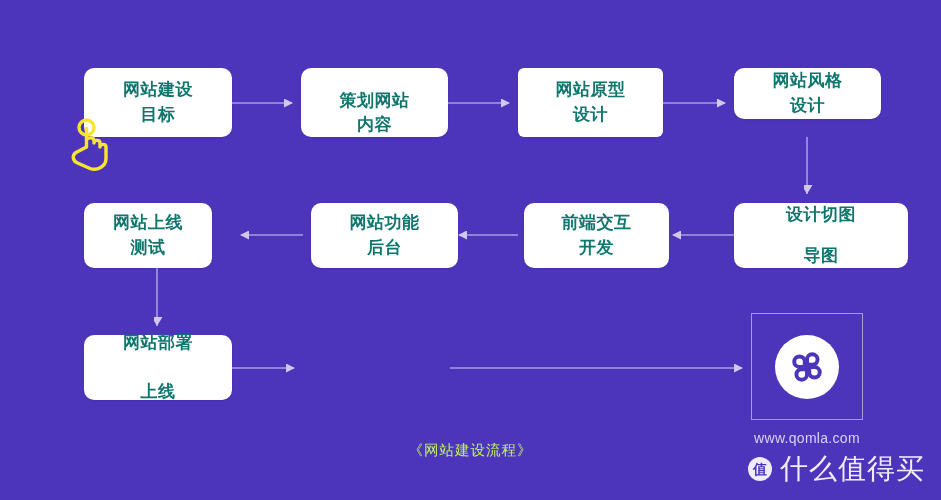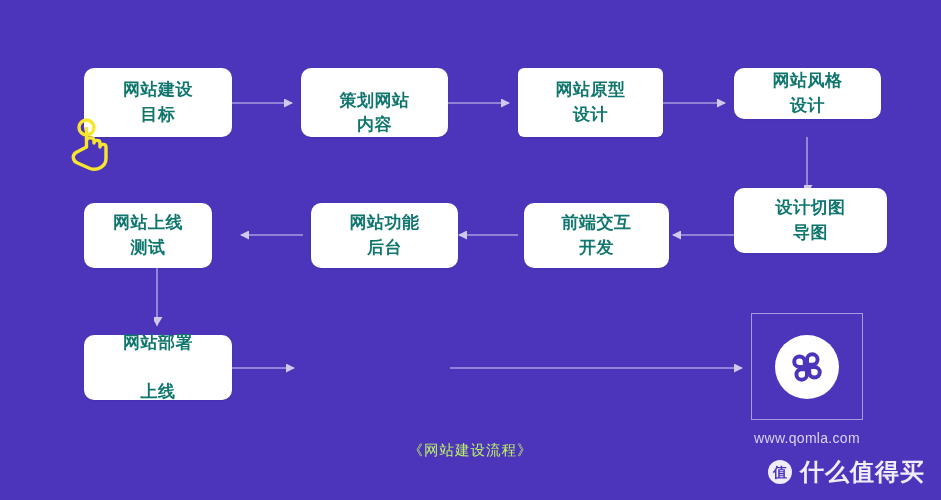--- a/index.html
+++ b/index.html
@@ -99,22 +99,22 @@
     color: #4c35bb;
     font-size: 14px;
     font-weight: 700;
     display: flex;
     align-items: center;
     justify-content: center;
     line-height: 1;
   }
   .wm-text {
     color: #efecfb;
-    font-size: 24px;
-    font-weight: 700;
+    font-size: 28px;
+    font-weight: 400;
     letter-spacing: 1px;
   }
   .tap-cursor {
     position: absolute;
     left: 66px;
     top: 116px;
     width: 52px;
     height: 56px;
   }
 </style>
@@ -163,21 +163,21 @@
     <span>内容</span>
   </div>
   <div class="node" style="left:518px;top:68px;width:145px;height:69px;border-radius:6px;">
     <span>网站原型</span>
     <span>设计</span>
   </div>
   <div class="node" style="left:734px;top:68px;width:147px;height:51px;">
     <span>网站风格</span>
     <span>设计</span>
   </div>
-  <div class="node" style="left:734px;top:188px;width:153px;height:65px;">
+  <div class="node" style="left:734px;top:203px;width:174px;height:65px;justify-content:space-between;">
     <span>设计切图</span>
     <span>导图</span>
   </div>
   <div class="node" style="left:524px;top:203px;width:145px;height:65px;">
     <span>前端交互</span>
     <span>开发</span>
   </div>
   <div class="node" style="left:303px;top:203px;width:147px;height:65px;margin-left:8px;">
     <span>网站功能</span>
     <span>后台</span>

